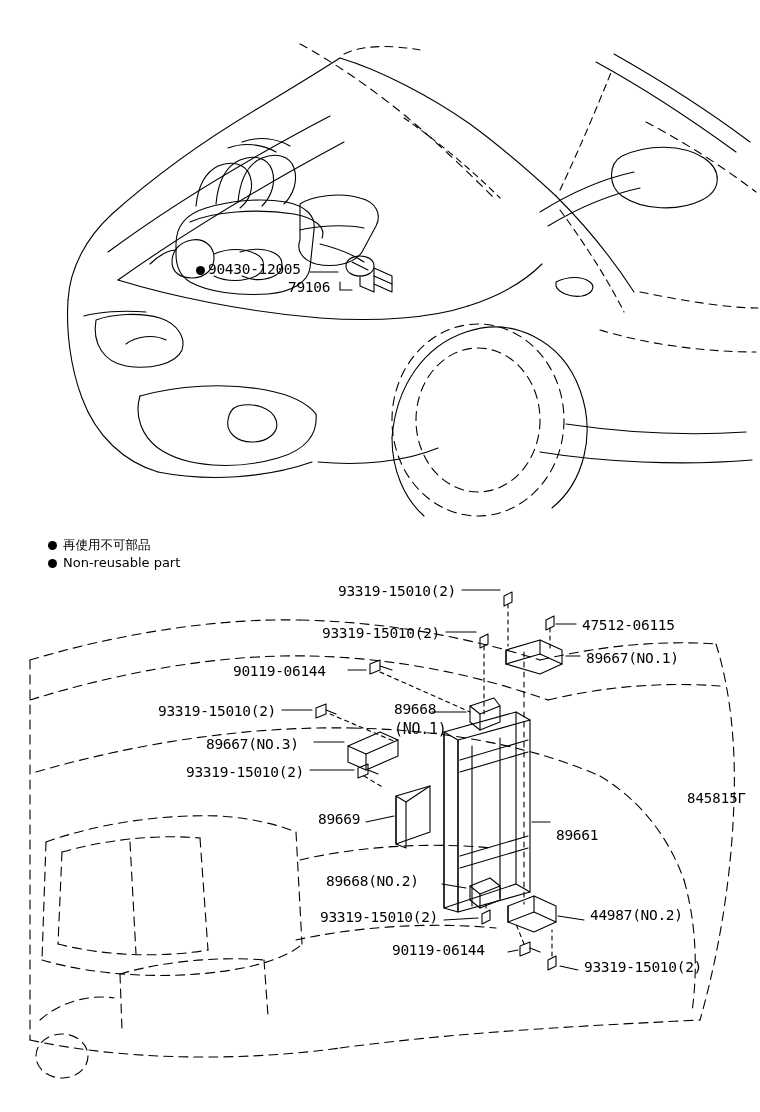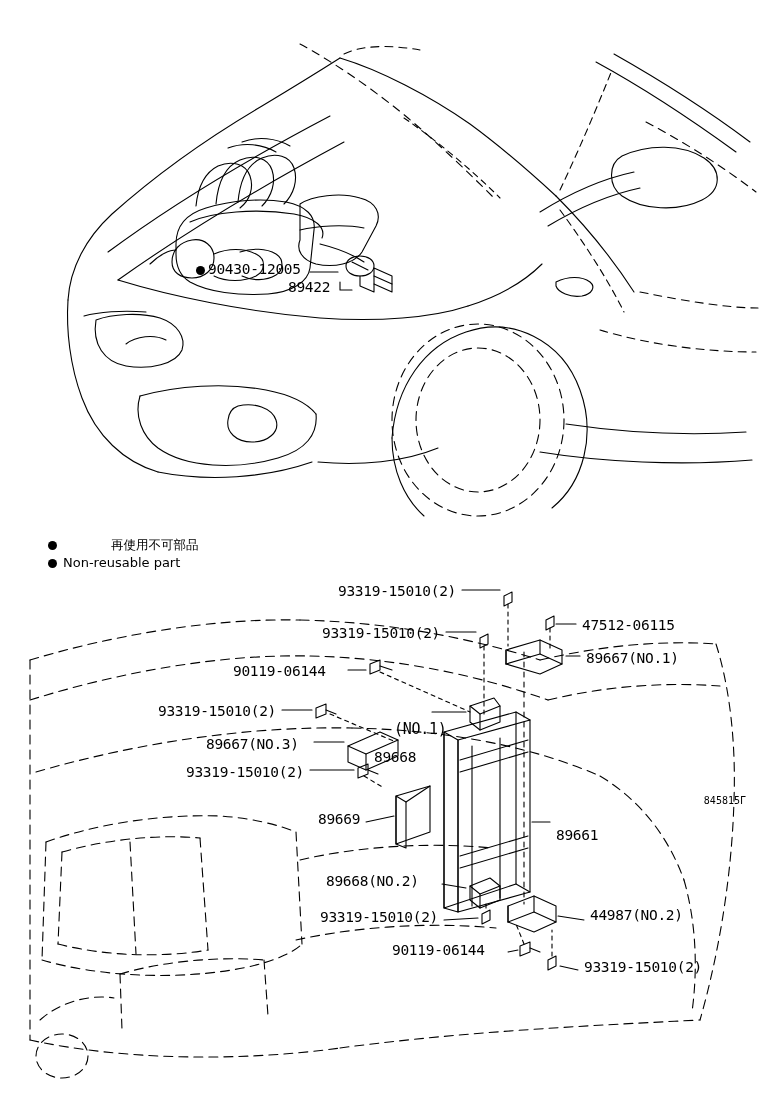--- a/index.html
+++ b/index.html
@@ -56,32 +56,31 @@
     width: 9px;
     height: 9px;
     border-radius: 50%;
     background: #000;
     display: inline-block;
     flex: 0 0 auto;
   }
   .legend .jp {
     font-family: "DejaVu Sans", sans-serif;
     font-size: 12.5px;
-    margin-left: 48px;
   }
   .legend .en {
     font-family: "DejaVu Sans", sans-serif;
     font-size: 13px;
   }
   .corner-code {
     position: absolute;
     right: 14px;
     bottom: 10px;
     font-family: "DejaVu Sans Mono", monospace;
-    font-size: 10px;
+    font-size: 14px;
     letter-spacing: 0px;
   }
   .bulletdot {
     position: absolute;
     width: 9px;
     height: 9px;
     border-radius: 50%;
     background: #000;
   }
 </style>
@@ -336,40 +335,40 @@
         <path d="M584,920 L558,916"></path>
         <path d="M508,952 L518,950"></path>
         <path d="M578,970 L560,966"></path>
       </g>
     </g>
   </svg>
 
   <div class="bulletdot" style="left:196px; top:266px;"></div>
 
   <div class="lbl" style="left:208px; top:262px;">90430-12005</div>
-  <div class="lbl" style="left:288px; top:280px;">89422</div>
+  <div class="lbl" style="left:288px; top:280px;">79106</div>
 
   <div class="legend">
     <div class="row">
       <span class="dot"></span>
       <span class="jp">再使用不可部品</span>
     </div>
     <div class="row">
       <span class="dot"></span>
       <span class="en">Non-reusable part</span>
     </div>
   </div>
 
   <div class="lbl" style="left:338px; top:584px;">93319-15010(2)</div>
   <div class="lbl" style="left:582px; top:618px;">47512-06115</div>
   <div class="lbl" style="left:322px; top:626px;">93319-15010(2)</div>
   <div class="lbl" style="left:586px; top:651px;">89667(NO.1)</div>
   <div class="lbl" style="left:233px; top:664px;">90119-06144</div>
   <div class="lbl" style="left:158px; top:704px;">93319-15010(2)</div>
-  <div class="lbl" style="left:374px; top:702px;margin-top:48px;">89668</div>
+  <div class="lbl" style="left:394px; top:702px;">89668</div>
   <div class="lbl sm" style="left:394px; top:722px;">(NO.1)</div>
   <div class="lbl" style="left:206px; top:737px;">89667(NO.3)</div>
   <div class="lbl" style="left:186px; top:765px;">93319-15010(2)</div>
   <div class="lbl" style="left:318px; top:812px;">89669</div>
   <div class="lbl" style="left:556px; top:812px;margin-top:16px;">89661</div>
   <div class="lbl" style="left:326px; top:874px;">89668(NO.2)</div>
   <div class="lbl" style="left:320px; top:910px;">93319-15010(2)</div>
   <div class="lbl" style="left:590px; top:908px;">44987(NO.2)</div>
   <div class="lbl" style="left:392px; top:943px;">90119-06144</div>
   <div class="lbl" style="left:584px; top:960px;">93319-15010(2)</div>

